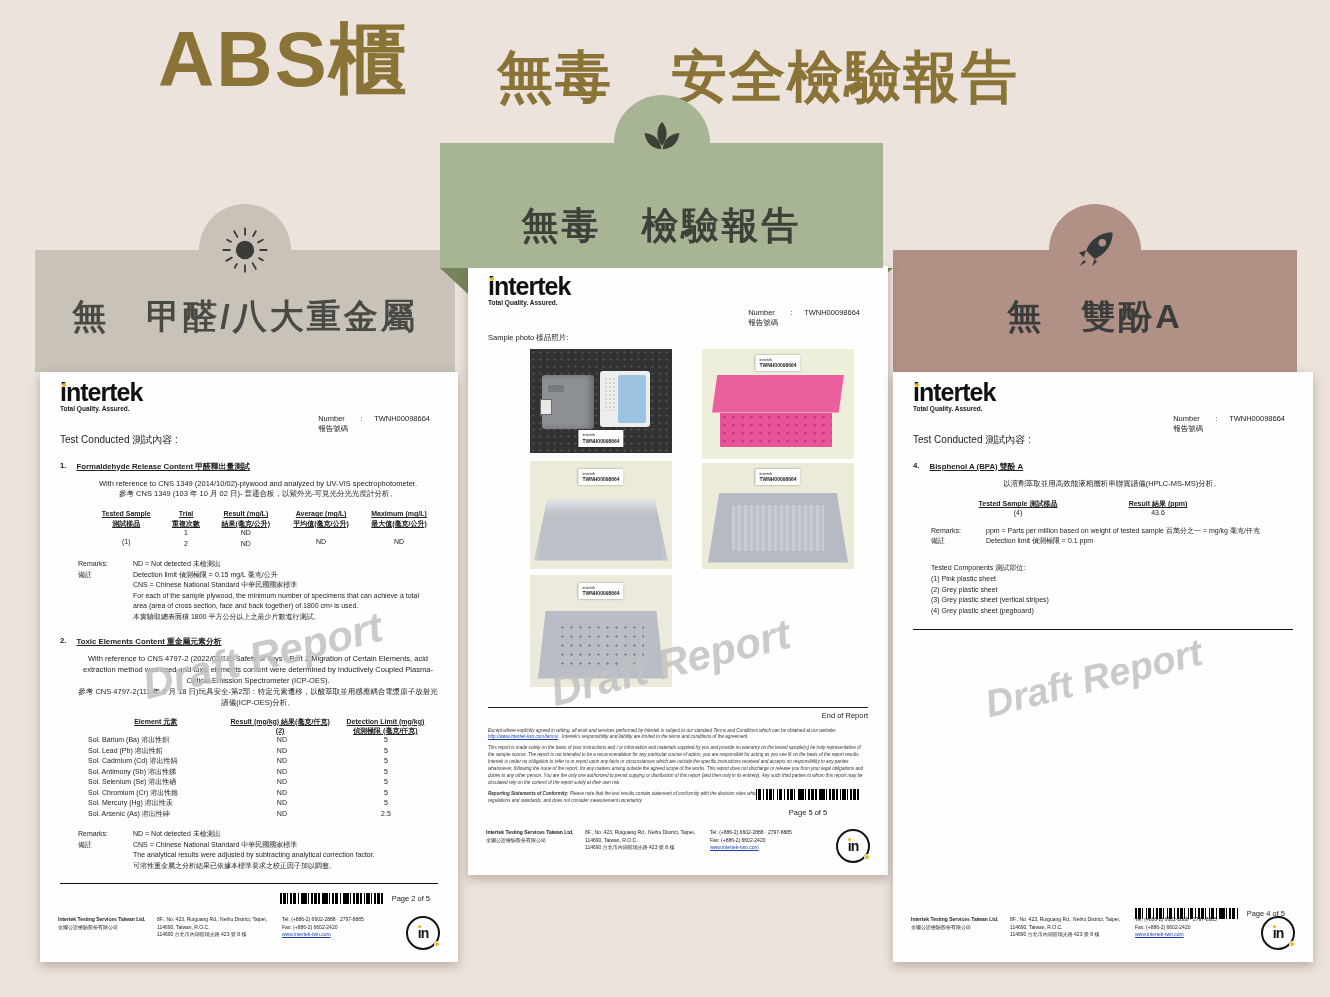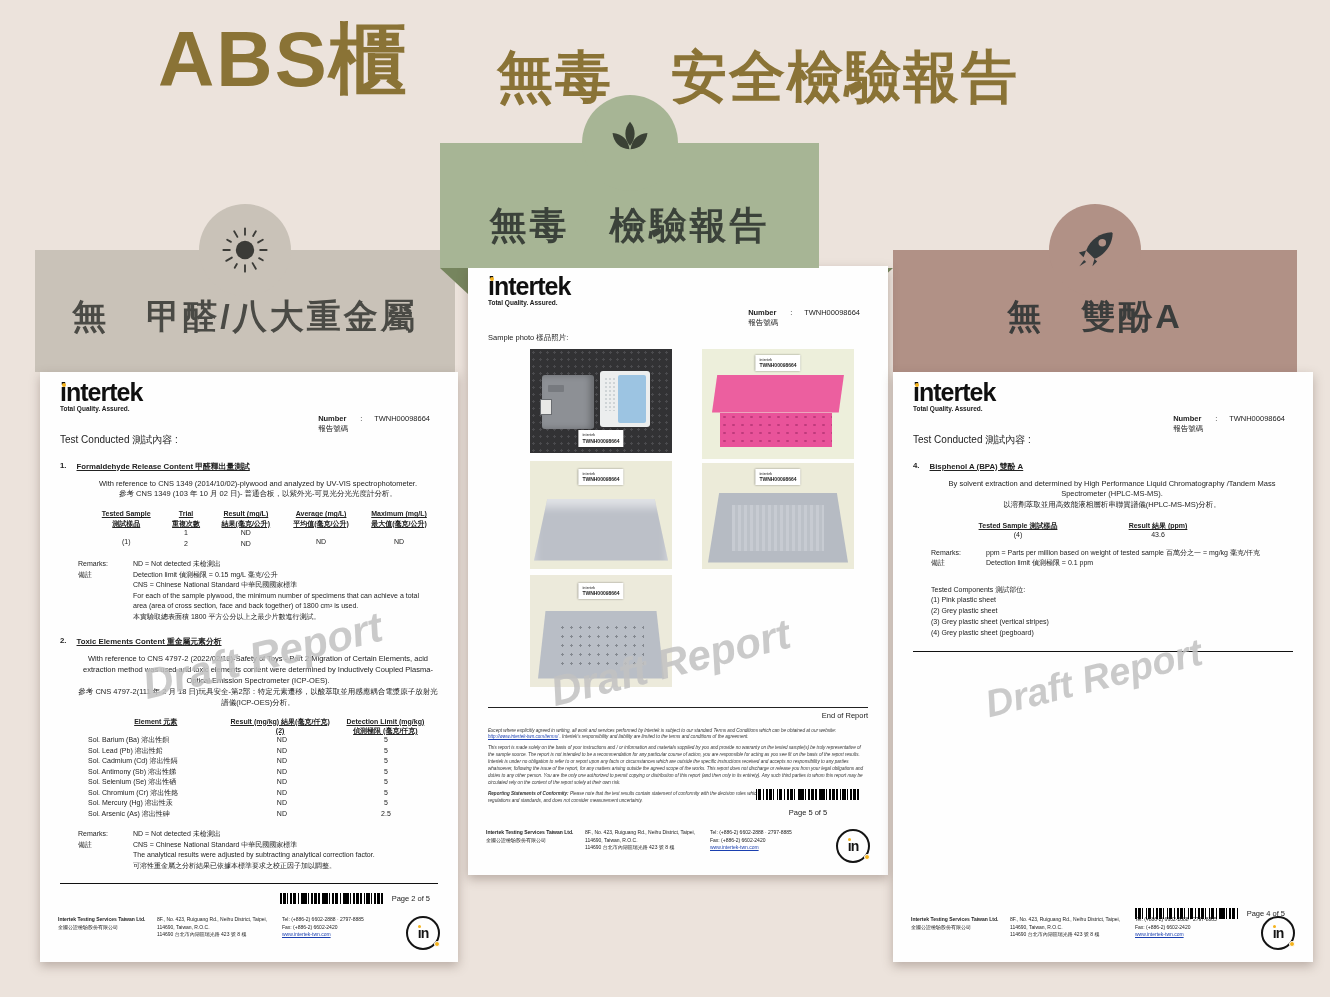--- a/index.html
+++ b/index.html
@@ -15,21 +15,21 @@
   .ribbon .lbl{position:absolute;width:100%;text-align:center;font-weight:bold;letter-spacing:3px;}
 
   .rb-left{left:35px;top:250px;width:420px;height:122px;background:#c9c2b8;}
   .rb-left .bump{top:-46px;width:92px;height:92px;background:#c9c2b8;}
   .rb-left .lbl{top:44px;font-size:34px;color:#4a4a45;}
 
   .rb-right{left:893px;top:250px;width:404px;height:122px;background:#b19186;}
   .rb-right .bump{top:-46px;width:92px;height:92px;background:#b19186;}
   .rb-right .lbl{top:44px;font-size:34px;color:#3b3d3c;}
 
-  .rb-center{left:440px;top:143px;width:379px;height:125px;background:#a7b595;z-index:3;}
+  .rb-center{left:440px;top:143px;width:443px;height:125px;background:#a7b595;z-index:3;}
   .rb-center .bump{top:-48px;width:96px;height:96px;background:#a7b595;}
   .rb-center .lbl{top:58px;font-size:37px;color:#3b423a;}
   .fold{position:absolute;width:0;height:0;z-index:2;}
   .fold-l{left:440px;top:268px;border-top:26px solid #76855e;border-left:28px solid transparent;}
   .fold-r{left:865px;top:268px;border-top:26px solid #76855e;border-right:28px solid transparent;}
 
   .bump svg{display:block;}
 
   
   .doc{position:absolute;background:#fefefe;box-shadow:0 4px 10px rgba(90,70,60,.35);color:#222;z-index:4;}
@@ -37,21 +37,21 @@
   .doc-center{left:468px;top:266px;width:420px;height:609px;z-index:2;}
   .doc-right{left:893px;top:372px;width:420px;height:590px;}
   .doc-pad{position:relative;height:100%;padding:8px 20px;box-sizing:border-box;}
 
   .brand{position:relative;line-height:1;}
   .brand-word{position:relative;display:inline-block;font-size:25px;font-weight:bold;letter-spacing:-1px;color:#101010;}
   .brand-word .idot{position:absolute;left:1.5px;top:3.2px;width:4px;height:4px;border-radius:50%;background:#f5b31c;}
   .brand-tag{font-size:6.5px;font-weight:bold;color:#1a1a1a;margin-top:1px;}
 
   .numblock{position:absolute;right:28px;top:42px;font-size:7.5px;}
-  .numrow .nl{display:inline-block;width:42px;font-weight:bold;}
+  .numrow .nl{display:inline-block;width:42px;}
   .numrow .nc{display:inline-block;width:14px;}
   .numrow .nv{font-weight:normal;}
   .ncn{margin-top:1px;}
 
   .tc{font-size:10px;margin-top:20px;}
 
   .sec{margin-top:14px;font-size:7.5px;}
   .sec-h{display:flex;gap:10px;font-weight:bold;font-size:7.8px;}
   .sec-h .st{text-decoration:underline;}
   .sec-d{margin:7px 0 0 18px;line-height:1.45;text-align:center;}
@@ -494,21 +494,20 @@
       <div class="ncn">報告號碼</div>
     </div>
     <div class="tc">Test Conducted 測試內容 :</div>
 
     <div class="sec">
       <div class="sec-h">
           <span>4.</span>
           <span class="st">Bisphenol A (BPA) 雙酚 A</span>
         </div>
       <div class="sec-d">
-          <div>By solvent extraction and determined by High Performance Liquid Chromatography /Tandem Mass Spectrometer (HPLC-MS-MS).</div>
           <div>以溶劑萃取並用高效能液相層析串聯質譜儀(HPLC-MS-MS)分析。</div>
         </div>
       <div class="t4">
         <div class="c cA">
             <div>
               <div class="thl">Tested Sample 測試樣品</div>
             </div>
             <div class="val">(4)</div>
           </div>
         <div class="c cB">

